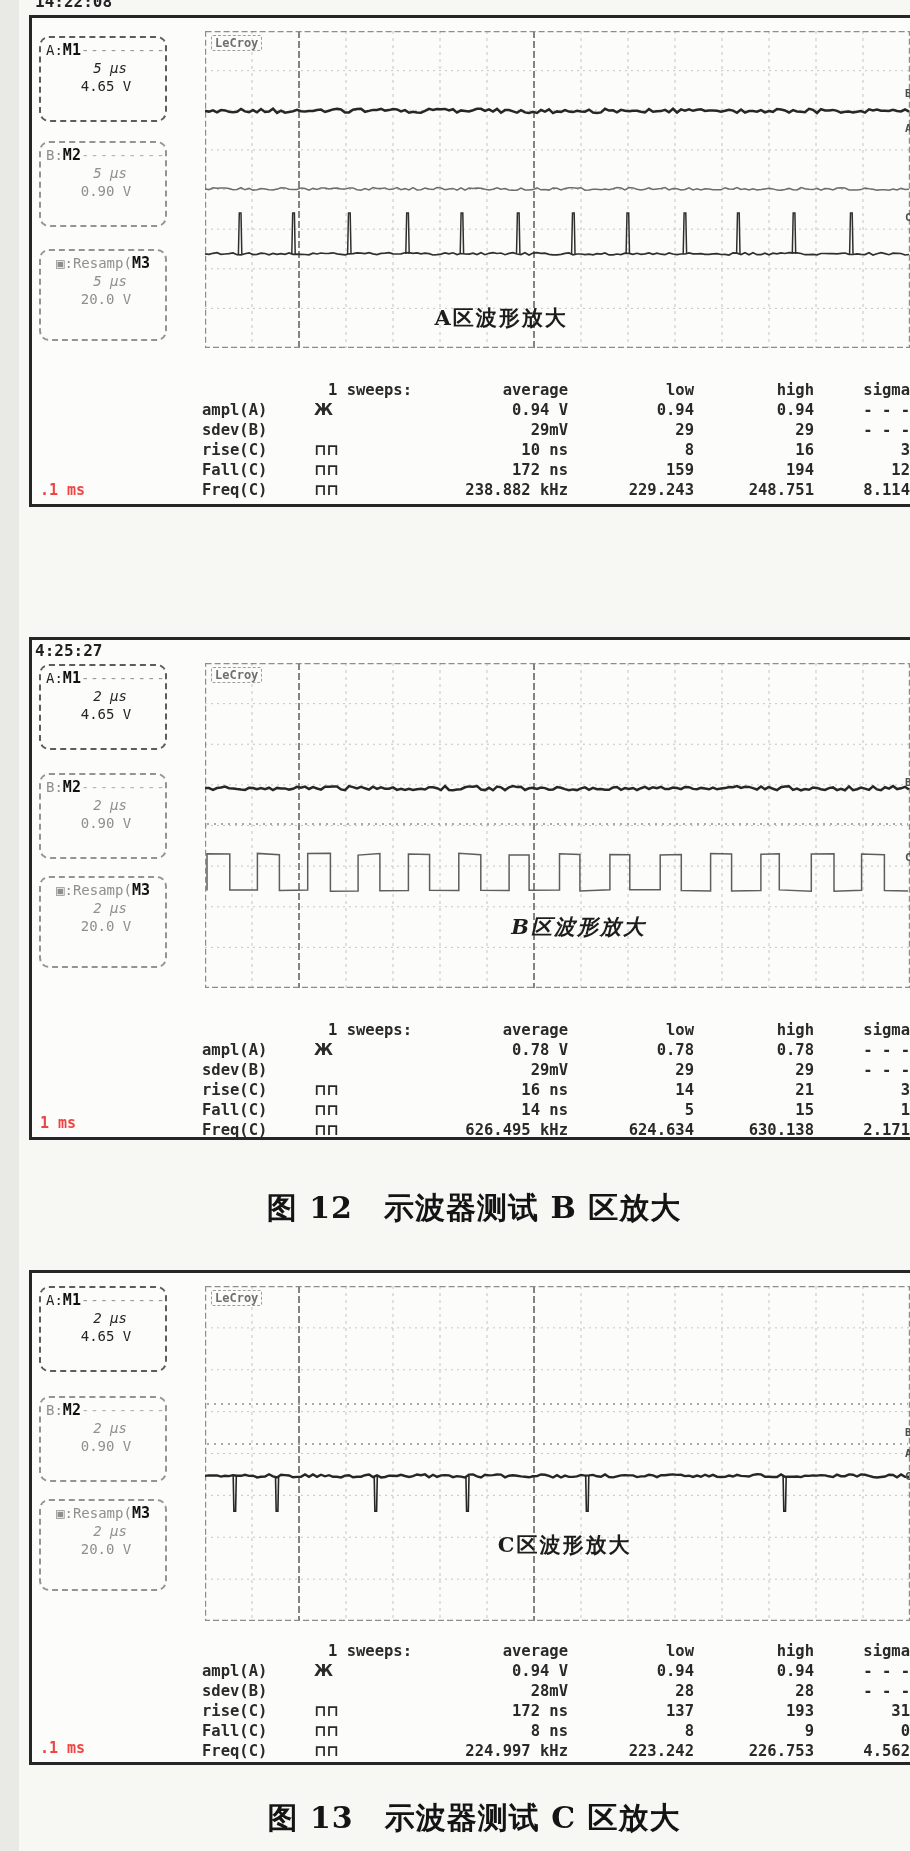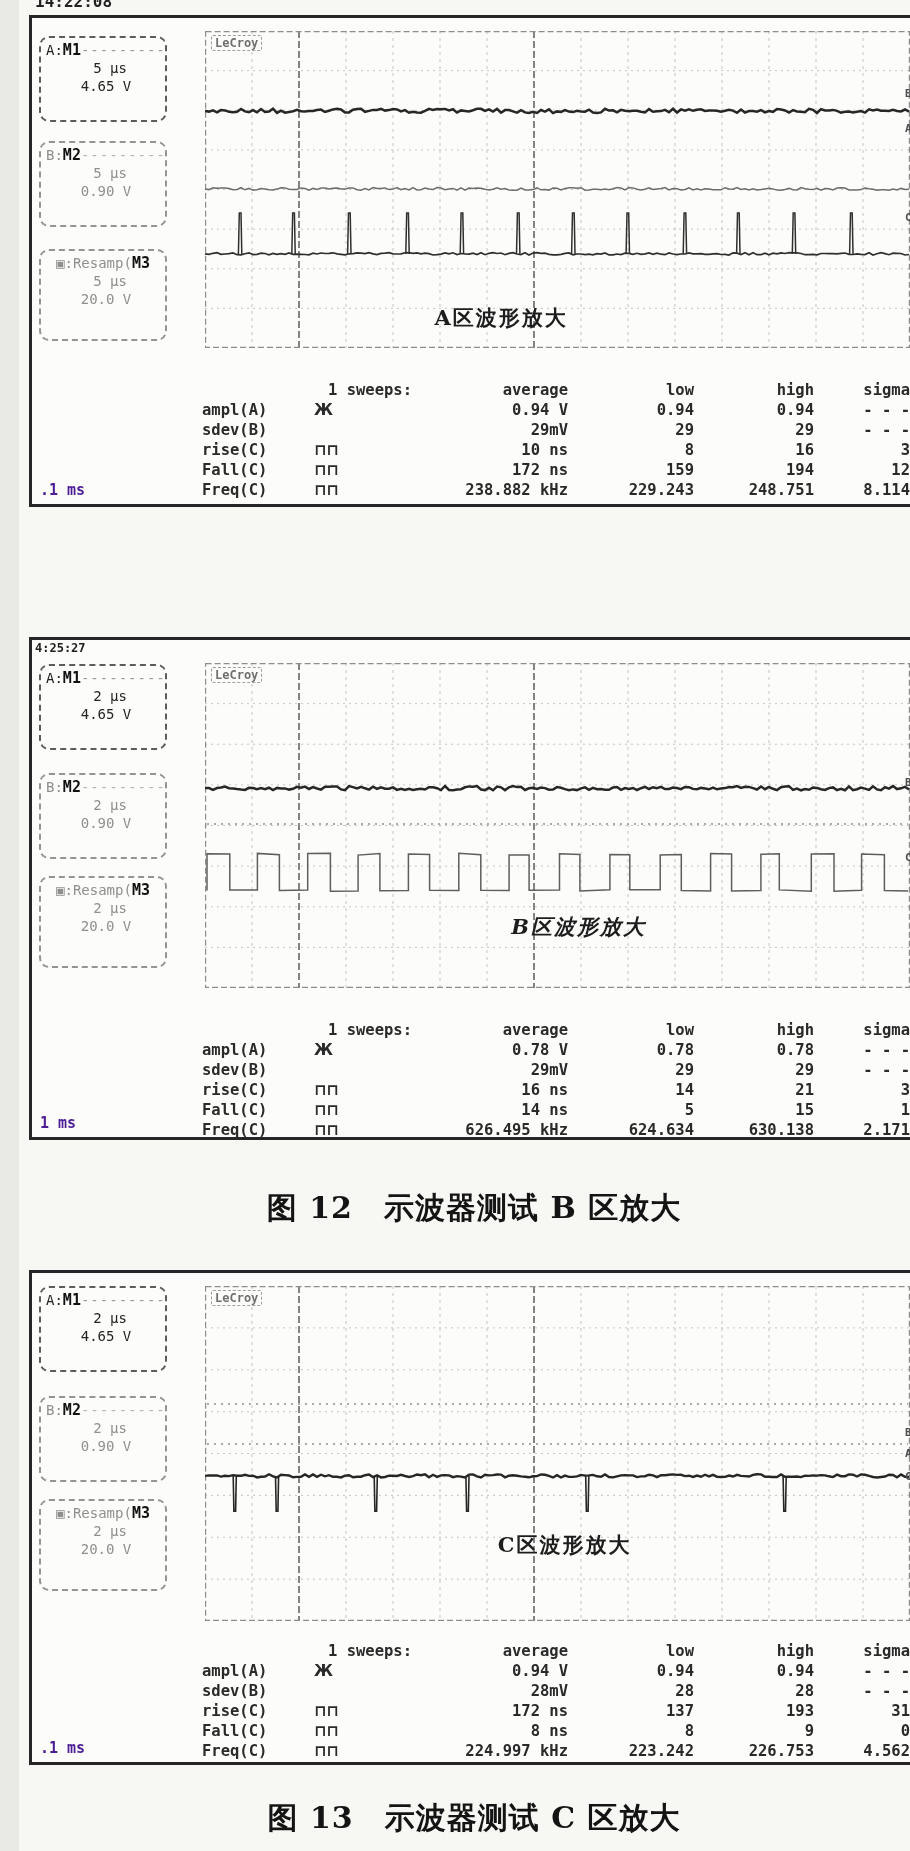--- a/index.html
+++ b/index.html
@@ -8,29 +8,29 @@
   
   .scope{position:absolute;left:10px;width:886px;background:#fcfcfa;
          border:3px solid #262626;box-sizing:border-box;}
   #fig0{top:15px;height:492px;}
   #fig1{top:637px;height:503px;}
   #fig2{top:1270px;height:495px;}
   
   .time-clip{position:absolute;left:16px;top:0;height:11px;width:120px;overflow:hidden;
              font-weight:700;font-size:16px;color:#222;}
   .time-clip span{display:block;margin-top:-8px;}
-  .scope-time{position:absolute;left:3px;top:1px;font-weight:700;font-size:12px;color:#1f1f1f;}
+  .scope-time{position:absolute;left:3px;top:1px;font-weight:700;font-size:16px;color:#1f1f1f;}
   
   .sidebar{position:absolute;left:0;top:0;width:150px;height:100%;}
   .chbox{position:absolute;left:7px;width:128px;height:86px;border:2px dashed #5c5c5c;
          border-radius:10px;padding:3px 5px;box-sizing:border-box;
          font-size:14px;line-height:18px;color:#242424;background:transparent;white-space:nowrap;overflow:hidden;text-align:center;}
   .chbox b{font-size:15px;color:#111;}
   .chbox .dash{color:#9a9a9a;letter-spacing:1px;}
-  .chbox .tb{padding-left:14px;}
+  .chbox .tb{padding-left:14px;font-style:italic;}
   .chbox .v{padding-left:6px;}
   .chbox.faint{border-color:#949494;color:#8f8f8f;}
   .chbox.faint .dash{color:#b5b5b5;}
   #fig0 .ch0{top:18px;} #fig0 .ch1{top:123px;} #fig0 .ch2{top:231px;height:92px;}
   #fig1 .ch0{top:24px;} #fig1 .ch1{top:133px;} #fig1 .ch2{top:236px;height:92px;}
   #fig2 .ch0{top:13px;} #fig2 .ch1{top:123px;} #fig2 .ch2{top:226px;height:92px;}
   
   .grid-wrap{position:absolute;left:173px;width:705px;}
   #fig0 .grid-wrap{top:13px;height:317px;}
   #fig1 .grid-wrap{top:23px;height:325px;}
@@ -49,21 +49,21 @@
   
   .mtable{position:absolute;left:170px;width:712px;font-size:15.5px;font-weight:600;color:#2a2a2a;}
   #fig0 .mtable{top:362px;} #fig1 .mtable{top:380px;} #fig2 .mtable{top:368px;}
   .trow{display:grid;grid-template-columns:112px 58px 196px 126px 120px 96px;
         height:20px;line-height:20px;white-space:nowrap;}
   .trow span{overflow:visible;}
   .c-label{text-align:left;}
   .c-icon{text-align:left;font-family:"DejaVu Sans",sans-serif;}
   .thead .c-icon{padding-left:14px;font-family:"DejaVu Sans Mono",monospace;}
   .c-avg,.c-low,.c-high,.c-sig{text-align:right;}
-  .tbase{position:absolute;left:8px;bottom:5px;font-weight:600;font-size:15px;color:#4c1d95;}
+  .tbase{position:absolute;left:8px;bottom:5px;font-weight:600;font-size:15px;color:#ef4444;}
   
   .caption{position:absolute;left:0;width:100%;text-align:center;
            font-family:"DejaVu Serif","Liberation Serif",serif;font-weight:700;
            font-size:30px;letter-spacing:1px;color:#141414;}
   #cap0{top:524px;} #cap1{top:1188px;} #cap2{top:1798px;}
 </style>
 </head>
 <body>
 
 <div class="page">

